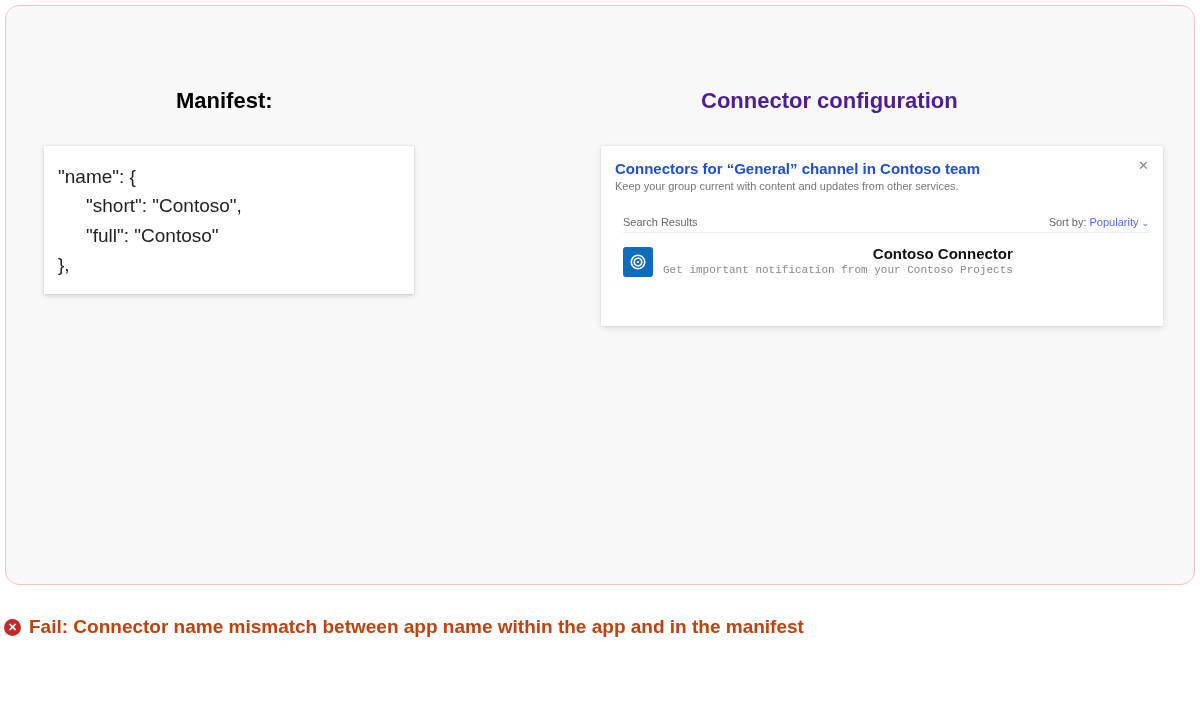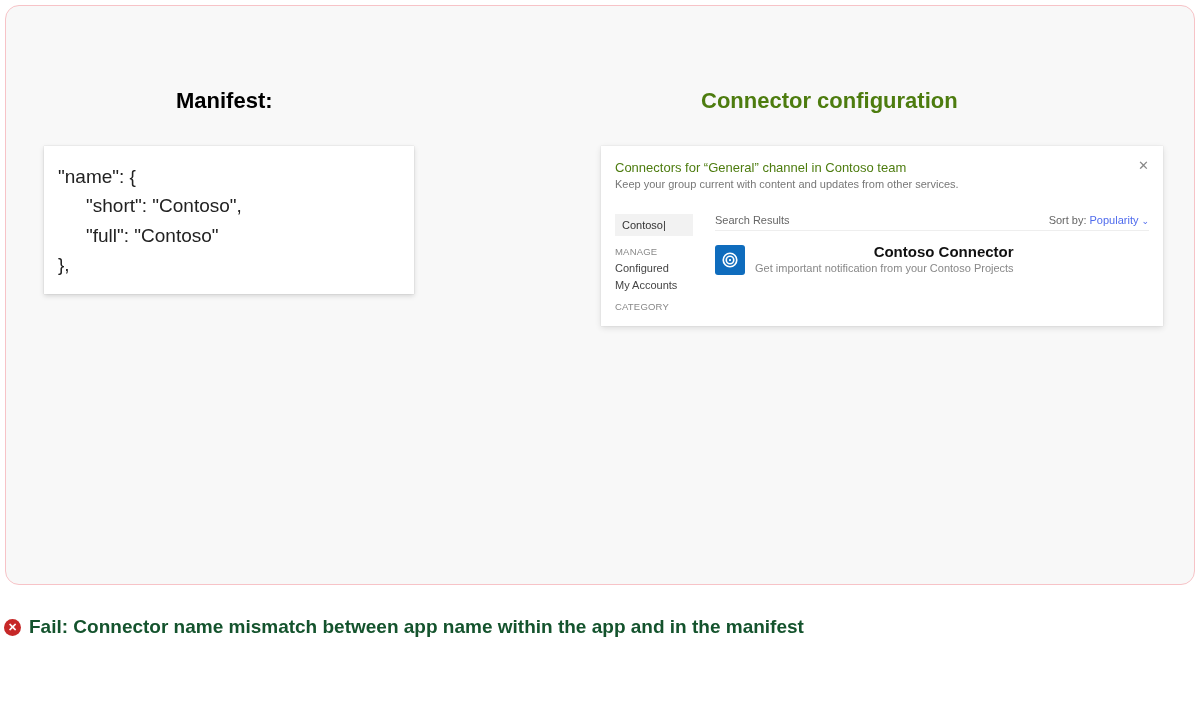--- a/index.html
+++ b/index.html
@@ -27,21 +27,21 @@
     font-weight: 700;
     font-size: 22px;
     color: #000;
   }
   .heading-right {
     position: absolute;
     left: 695px;
     top: 82px;
     font-weight: 700;
     font-size: 22px;
-    color: #4d7c0f;
+    color: #4c1d95;
   }
   .manifest-card {
       position: absolute;
       left: 38px;
       top: 140px;
       width: 370px;
       background: #fff;
       padding: 16px 14px 14px 14px;
       box-shadow: 0 2px 5px rgba(0,0,0,0.15), 0 0 1px rgba(0,0,0,0.2);
       font-size: 19px;
@@ -56,21 +56,21 @@
     top: 140px;
     width: 562px;
     height: 180px;
     background: #fff;
     box-shadow: 0 2px 6px rgba(0,0,0,0.12), 0 0 1px rgba(0,0,0,0.15);
     padding: 14px 14px 6px 14px;
     font-size: 12px;
     color: #333;
     position: absolute;
   }
-  .conn-title { font-weight: 400; font-size: 13px; color: #4d7c0f; margin-bottom: 3px;}
+  .conn-title { font-weight: 700; font-size: 15px; color: #1d4ed8; margin-bottom: 3px;}
   .conn-sub { font-size: 11px; color: #777; margin-bottom: 24px;}
   .close-x {
     position: absolute; top: 12px; right: 14px; font-size: 13px; color: #888;
     cursor: pointer;
   }
   .conn-body { display: flex; }
   .sidebar { width: 92px; flex-shrink: 0; font-size: 11px;}
   .search-box {
     background: #f2f2f2;
     padding: 5px 7px;
@@ -88,63 +88,56 @@
   .sort-link { color: #4f6bed; margin-left: 3px;}
   .chev { display: inline-block; margin-left: 3px; font-size: 9px; color: #4f6bed;}
   .result-item { display: flex; align-items: flex-start; text-align: right; }
   .app-icon {
     width: 30px; height: 30px; background: #0f6cbd; border-radius: 3px;
     display: flex; align-items: center; justify-content: center; color: #fff;
     margin-right: 10px; flex-shrink: 0; margin-top: 2px;
   }
   .app-icon svg { stroke: #fff; }
   .app-name { font-weight: 700; font-size: 15px; color: #111; margin-bottom: 2px;}
-  .app-desc { font-size: 11px; color: #888; }
+  .app-desc { font-size: 11px; color: #888; font-family: Liberation Mono, monospace; }
   .fail-row {
     position: absolute;
     left: 4px;
     top: 616px;
     display: flex;
     align-items: center;
     gap: 8px;
   }
   .fail-badge {
     width: 17px; height: 17px; border-radius: 50%;
     background: #c62828; color: #fff;
     display: flex; align-items: center; justify-content: center;
     font-size: 11px; line-height: 1; font-weight: 700;
   }
-  .fail-text { font-weight: 700; font-size: 19px; color: #14532d; }
+  .fail-text { font-weight: 700; font-size: 19px; color: #c2410c; }
 </style>
 </head>
 <body>
 
 <div class="frame">
   <div class="heading-left">Manifest:</div>
   <div class="heading-right">Connector configuration</div>
 
   <div class="manifest-card">
     <div>"name": {</div>
     <div class="line2">"short": "Contoso",</div>
     <div class="line3">"full": "Contoso"</div>
     <div>},</div>
   </div>
 
   <div class="connector-card">
     <div class="close-x">✕</div>
     <div class="conn-title">Connectors for “General” channel in Contoso team</div>
     <div class="conn-sub">Keep your group current with content and updates from other services.</div>
     <div class="conn-body">
-      <div class="sidebar">
-        <div class="search-box">Contoso|</div>
-        <div class="side-head">MANAGE</div>
-        <div class="side-item">Configured</div>
-        <div class="side-item">My Accounts</div>
-        <div class="side-head" style="margin-top:10px;">CATEGORY</div>
-      </div>
       <div class="main-area">
         <div class="results-row">
           <span class="results-label">Search Results</span>
           <span class="sort-by">Sort by:</span>
           <span class="sort-link">
             <span>Popularity</span><span class="chev">⌄</span>
           </span>
         </div>
         <div class="result-item">
           <div class="app-icon">

